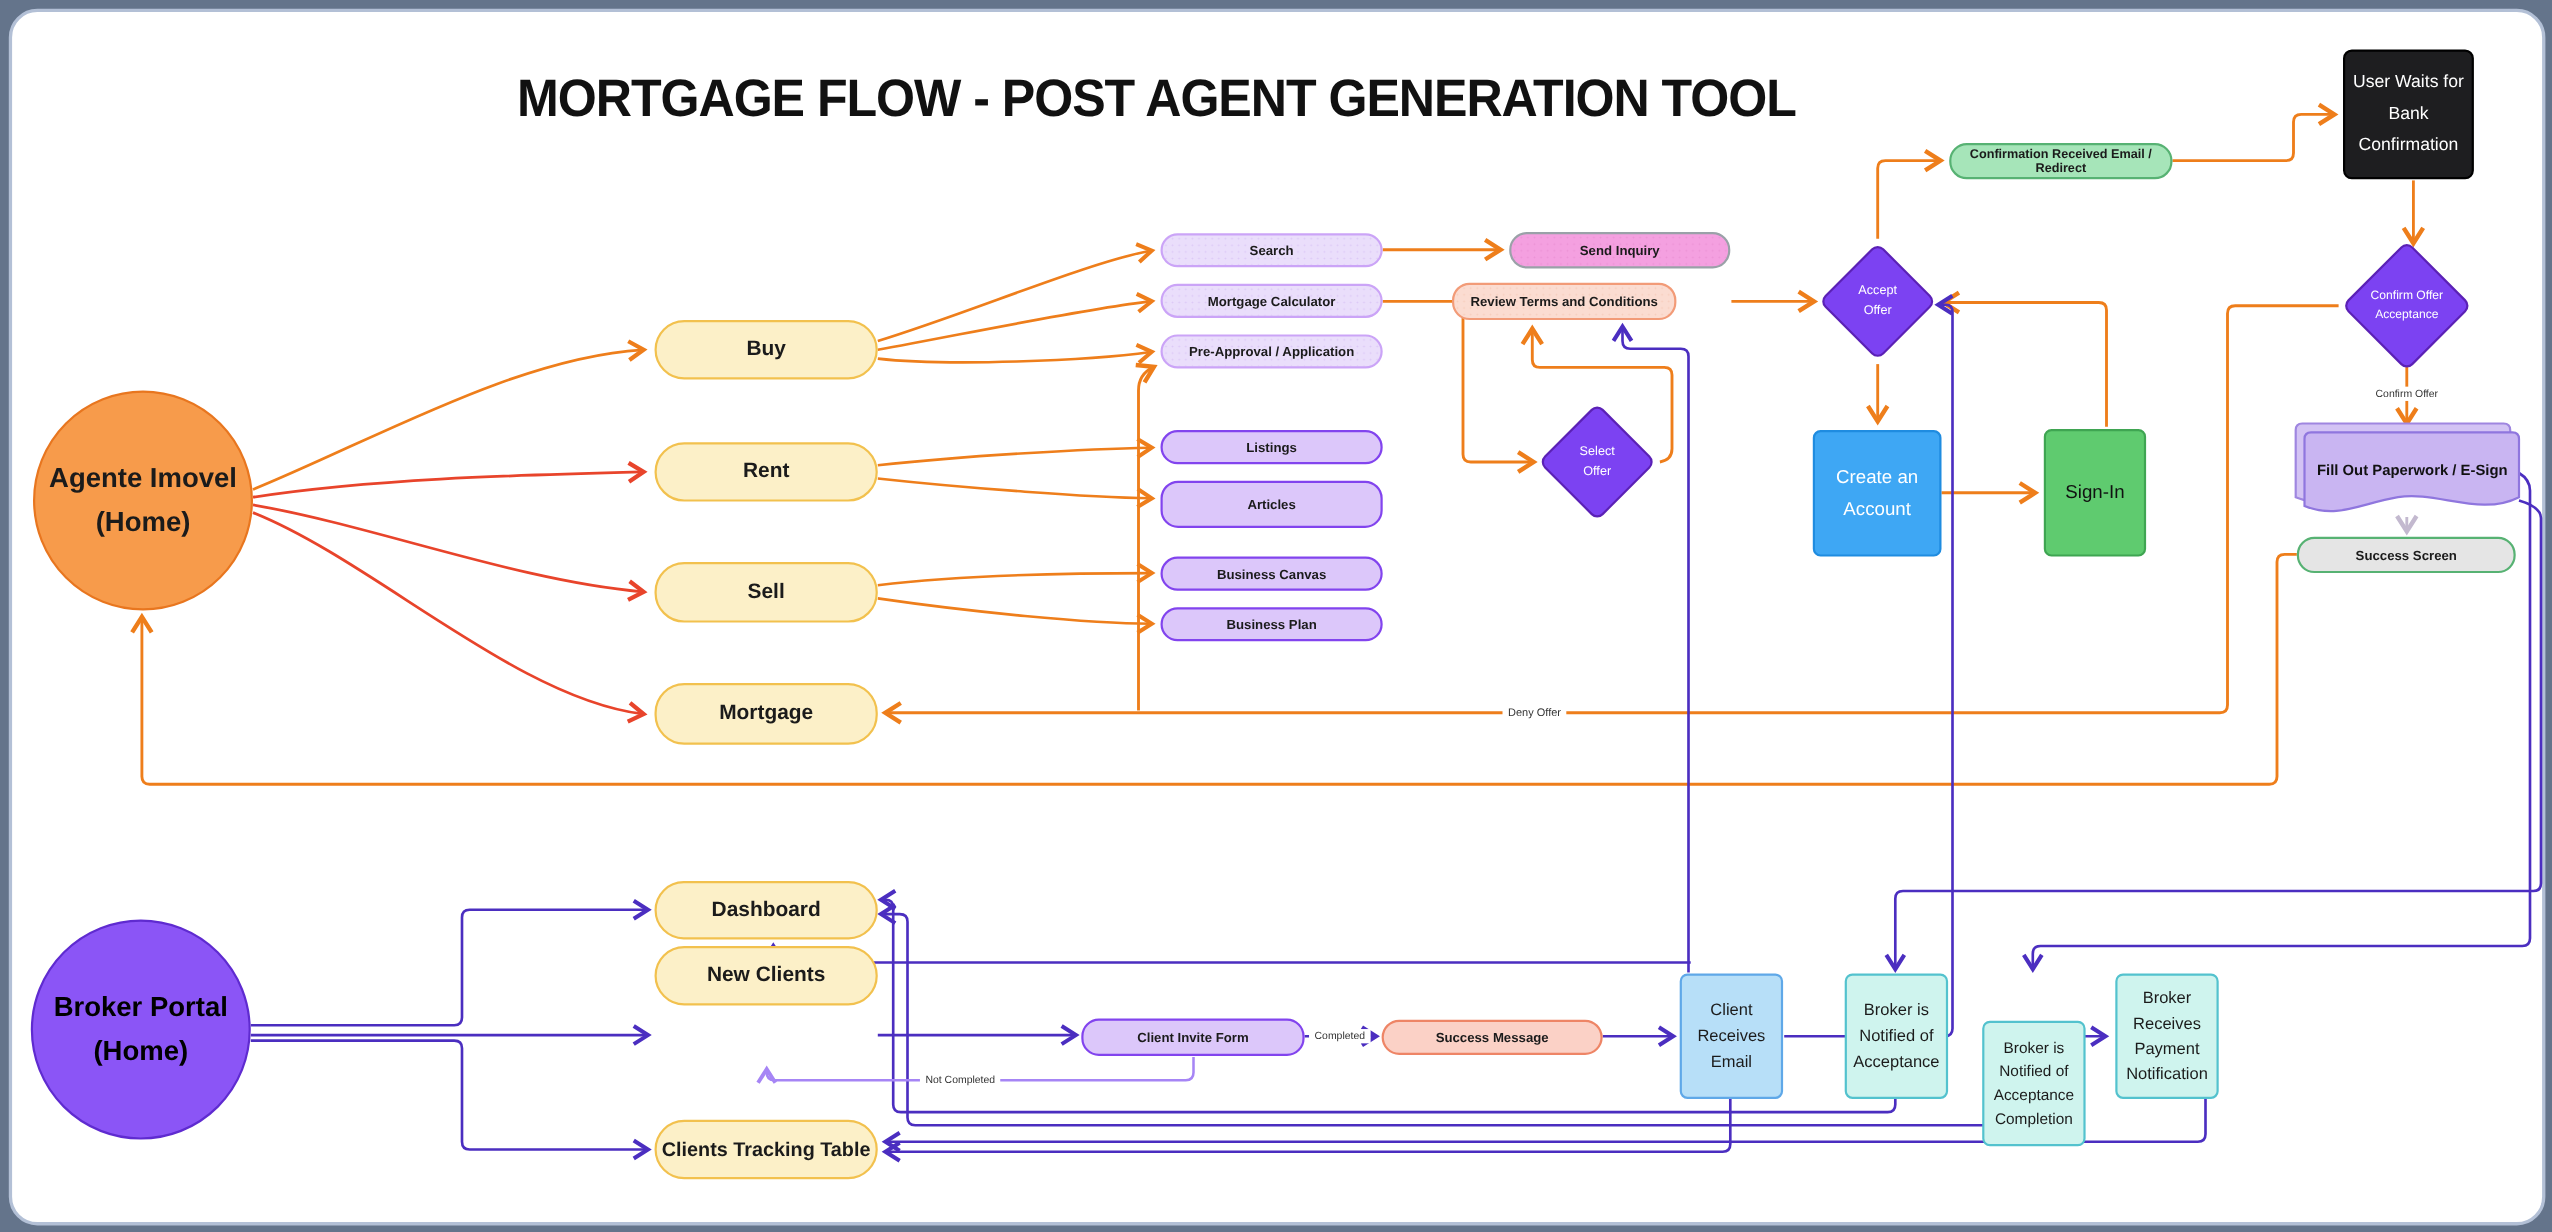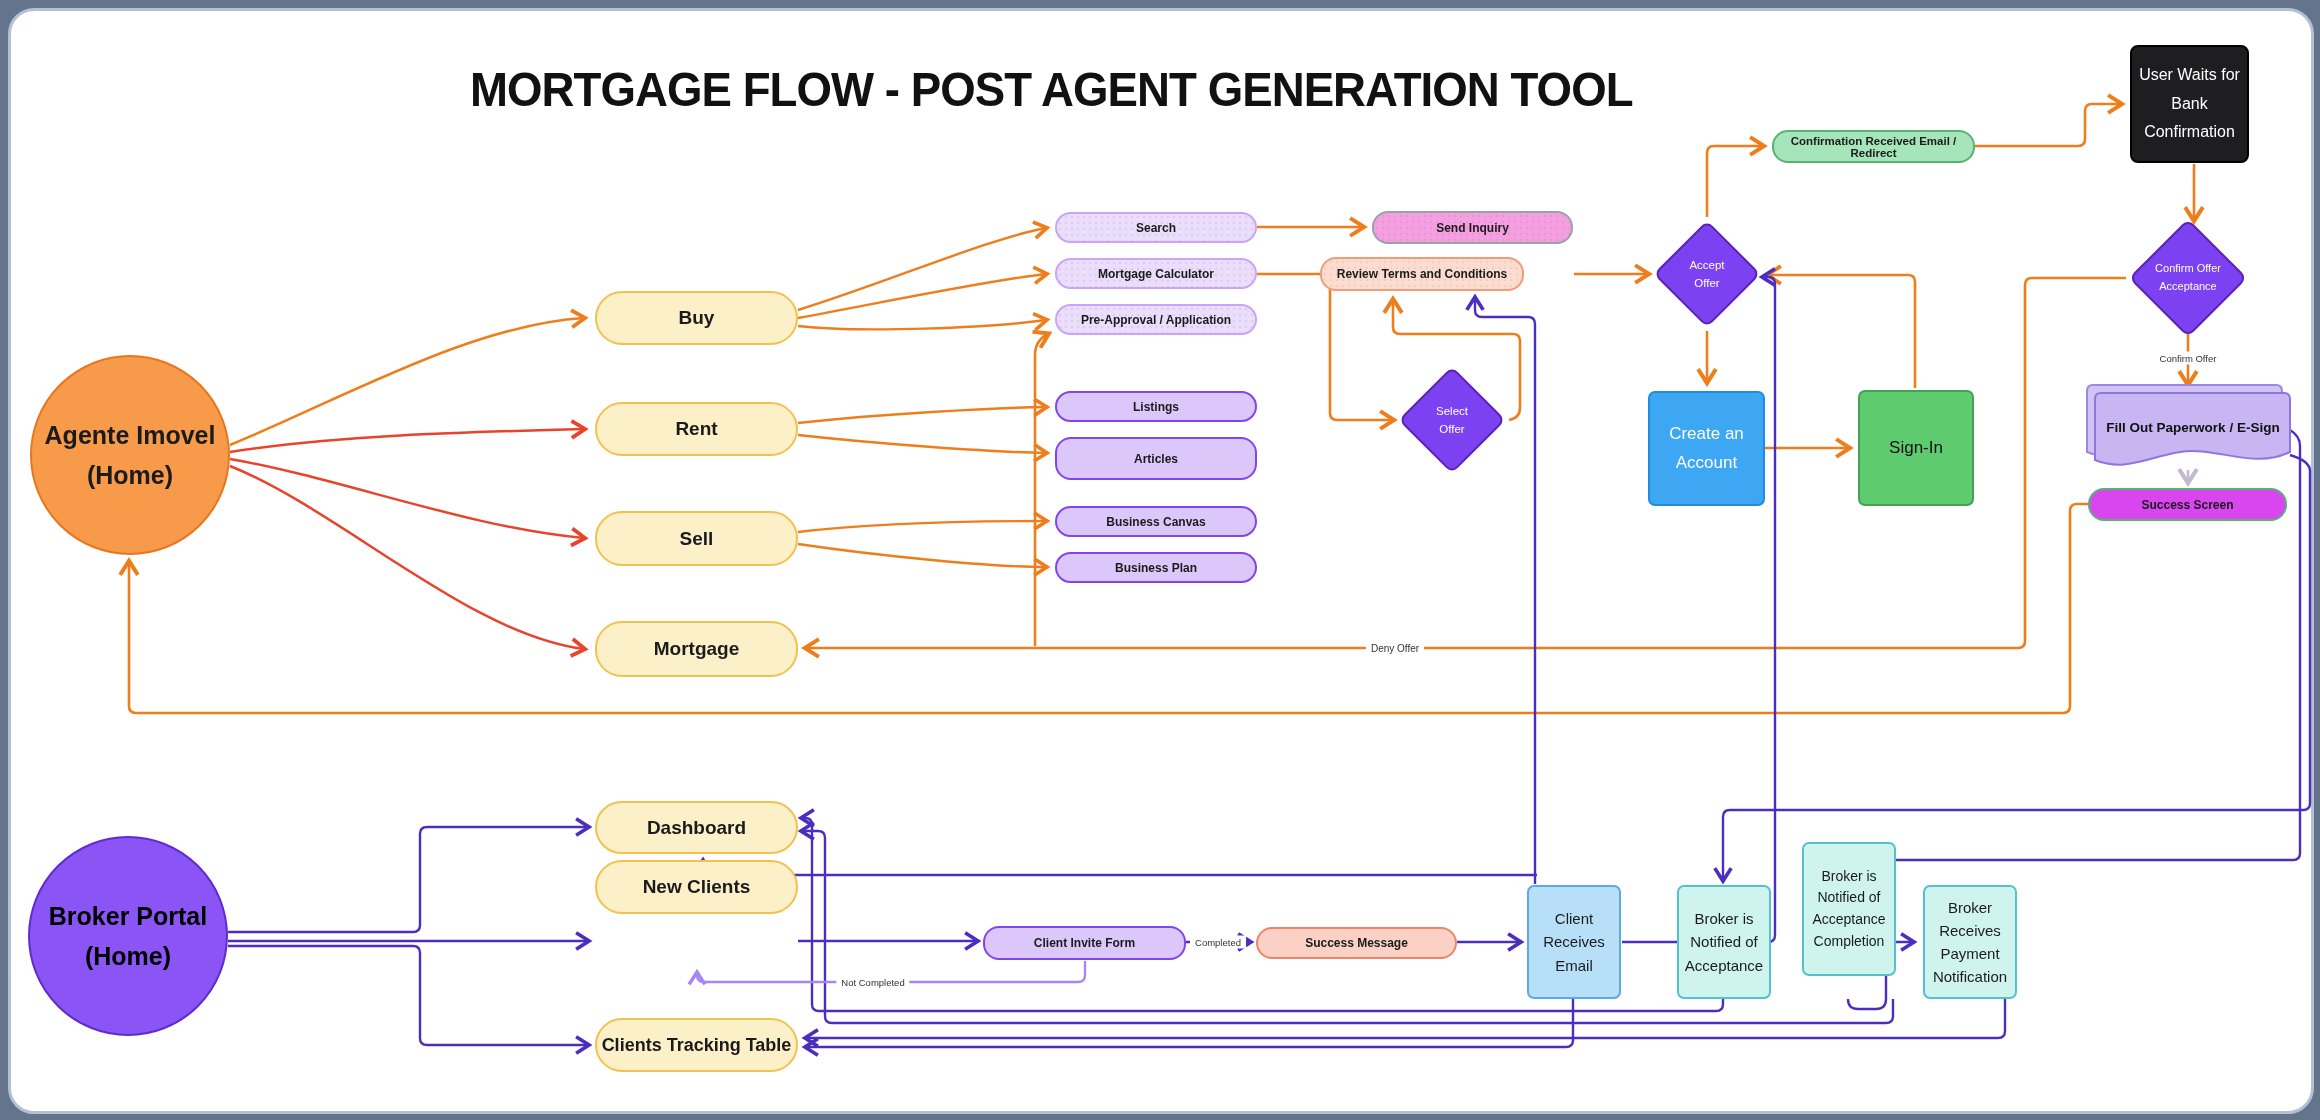--- a/index.html
+++ b/index.html
@@ -206,28 +206,28 @@
   <div class="dtext" style="width:54px;">Accept Offer</div>
 </div>
 <div class="diamond" style="left:2128px;top:228px;width:120px;height:100px;">
   <div class="dsq" style="width:80px;height:80px;"></div>
   <div class="dtext" style="width:96px;font-size:11px;">Confirm Offer Acceptance</div>
 </div>
 
 <div class="node spill greenpill" style="left:1772px;top:130px;width:203px;height:33px;font-size:11.5px;">
     <span>Confirmation Received Email / Redirect</span>
   </div>
-<div class="node spill greenpill" style="left:2088px;top:488px;width:199px;height:33px;background:#d946ef;text-align:right;">
+<div class="node spill greenpill" style="left:2088px;top:488px;width:199px;height:33px;background:#e5e5e5;text-align:right;">
     <span>Success Screen</span>
   </div>
 
 <div class="node bigbox blue" style="left:1648px;top:391px;width:117px;height:115px;">
     <span>Create an Account</span>
   </div>
-<div class="node bigbox green" style="left:1858px;top:390px;width:116px;height:116px;">
+<div class="node bigbox green" style="left:1858px;top:390px;width:93px;height:116px;">
     <span>Sign-In</span>
   </div>
 <div class="node bigbox black" style="left:2130px;top:45px;width:119px;height:118px;">
     <span>User Waits for Bank Confirmation</span>
   </div>
 
 <div class="doclabel" style="left:2103px;top:420px;width:180px;">Fill Out Paperwork / E-Sign</div>
 
 <div class="node spill lav2" style="left:983px;top:926px;width:203px;height:34px;">
     <span>Client Invite Form</span>
@@ -235,21 +235,21 @@
 <div class="node spill salmon" style="left:1256px;top:927px;width:201px;height:32px;">
     <span>Success Message</span>
   </div>
 
 <div class="node bluebox" style="left:1527px;top:885px;width:94px;height:114px;">
     <span>Client Receives Email</span>
   </div>
 <div class="node cyanbox" style="left:1677px;top:885px;width:94px;height:114px;">
     <span>Broker is Notified of Acceptance</span>
   </div>
-<div class="node cyanbox" style="left:1802px;top:842px;width:94px;height:134px;font-size:14px;">
+<div class="node cyanbox" style="left:1802px;top:928px;width:94px;height:114px;font-size:14px;">
     <span>Broker is Notified of Acceptance Completion</span>
   </div>
 <div class="node cyanbox" style="left:1923px;top:885px;width:94px;height:114px;">
     <span>Broker Receives Payment Notification</span>
   </div>
 
 <div class="edgelabel" style="left:1395px;top:648px;">Deny Offer</div>
 <div class="edgelabel" style="left:2188px;top:358px;font-size:9.5px;">Confirm Offer</div>
 <div class="edgelabel" style="left:1218px;top:942px;font-size:9.5px;">Completed</div>
 <div class="edgelabel" style="left:873px;top:982px;font-size:9.5px;">Not Completed</div>

